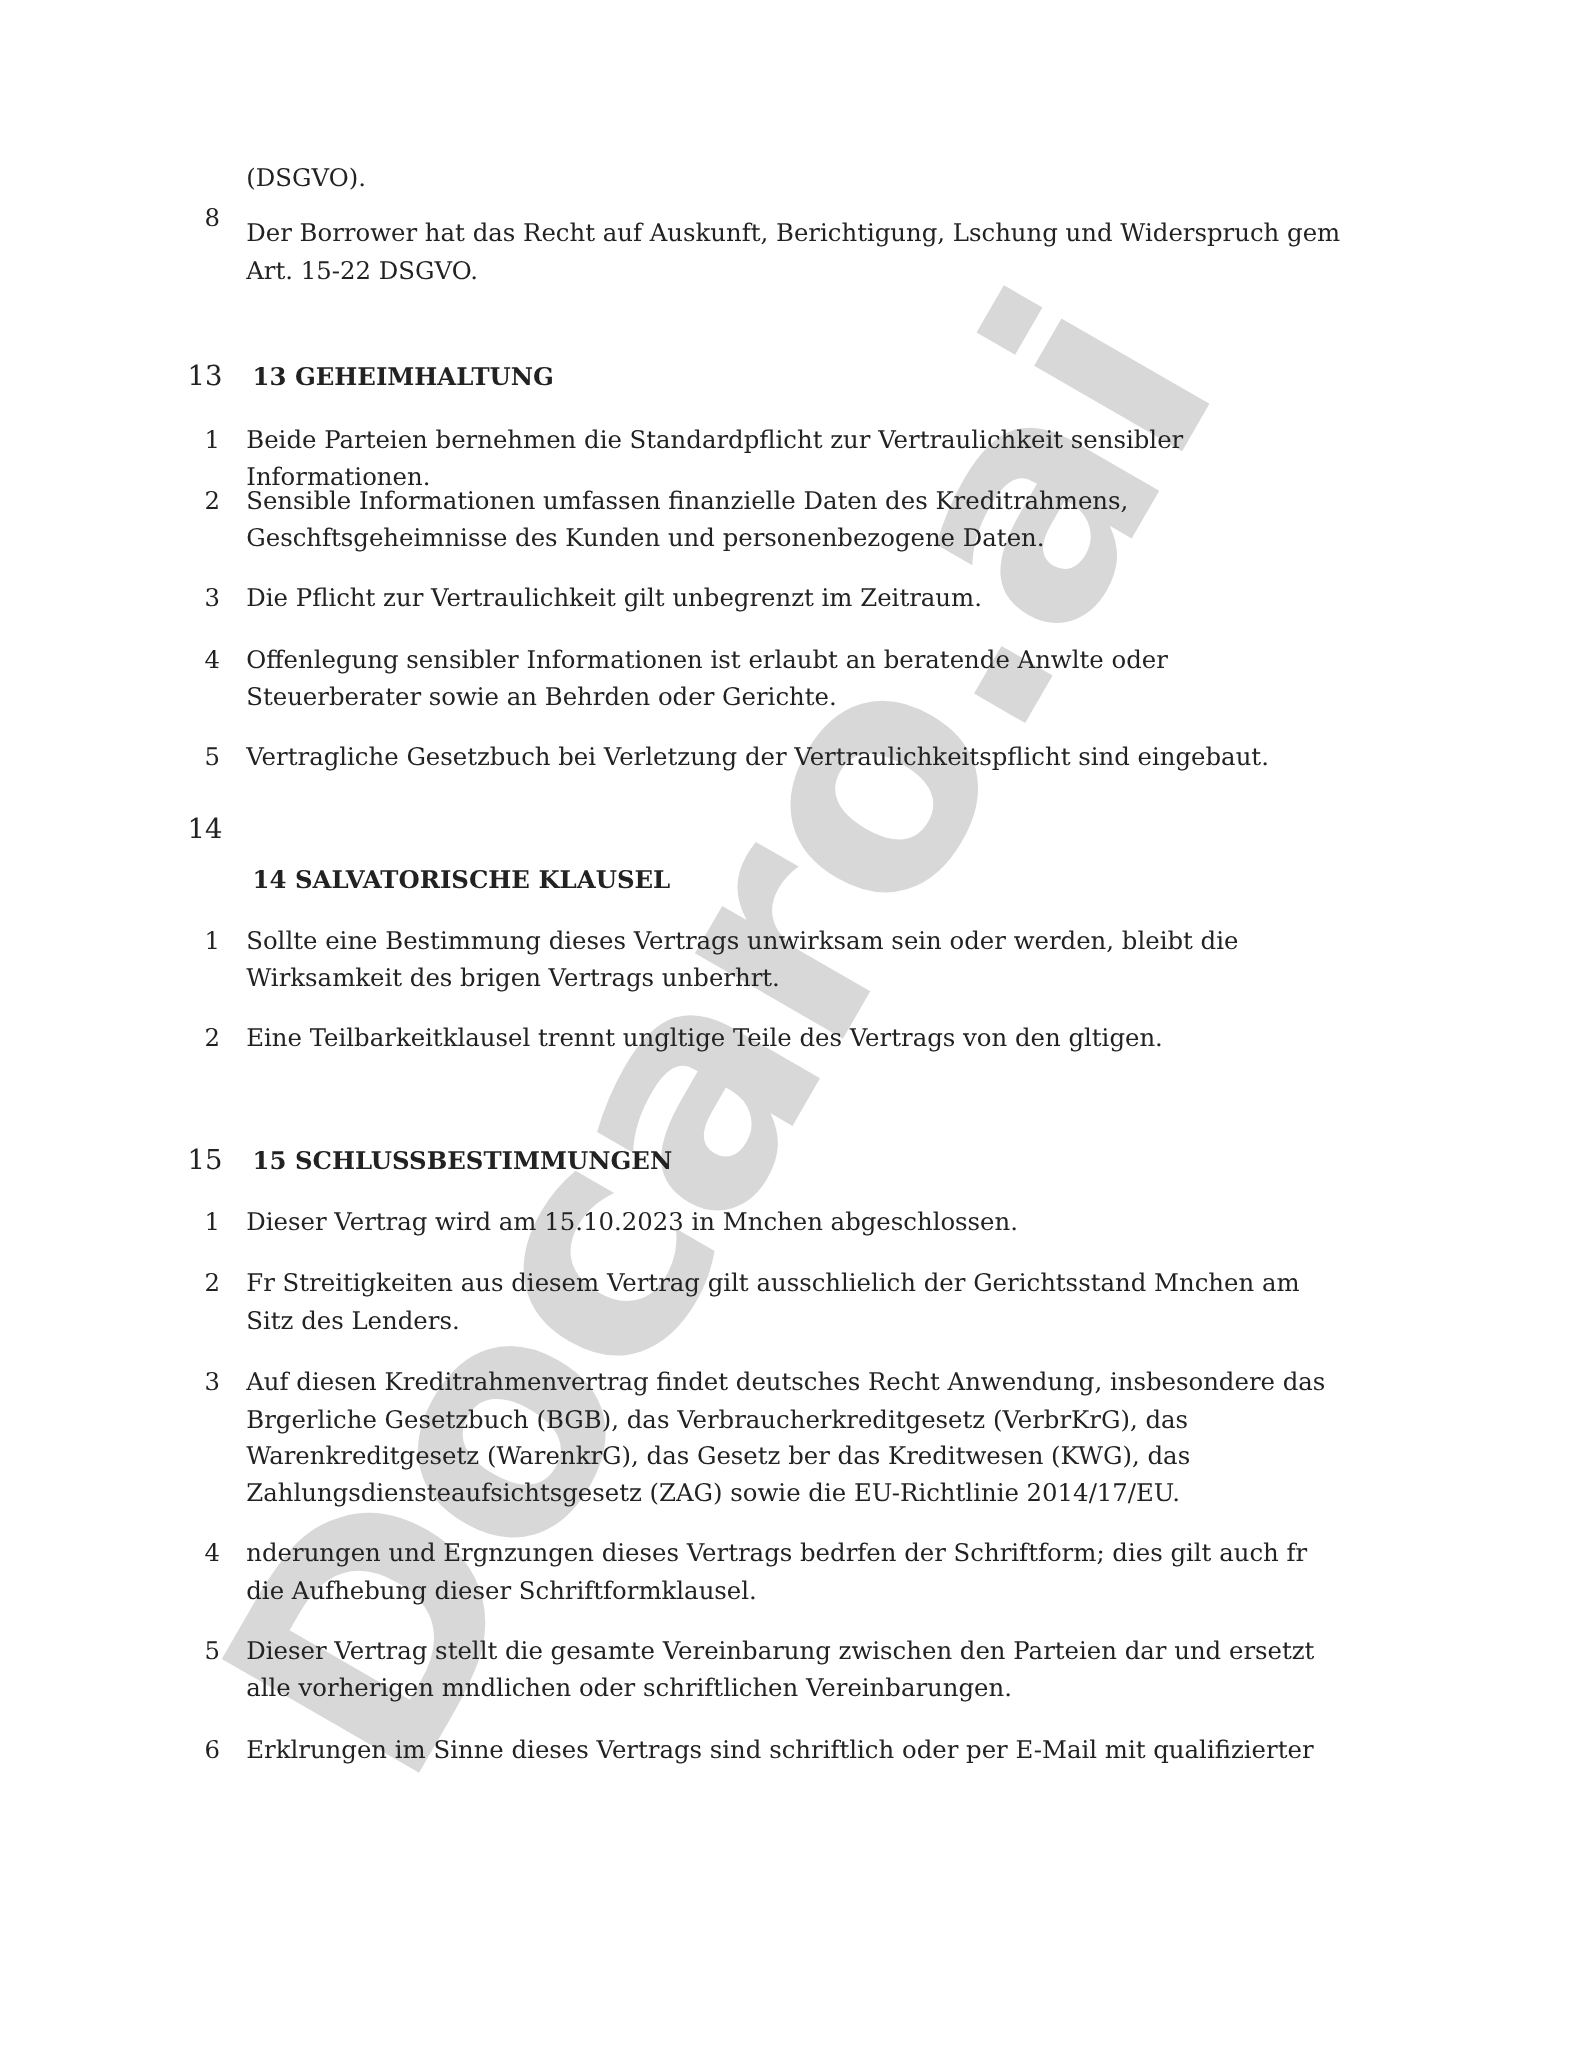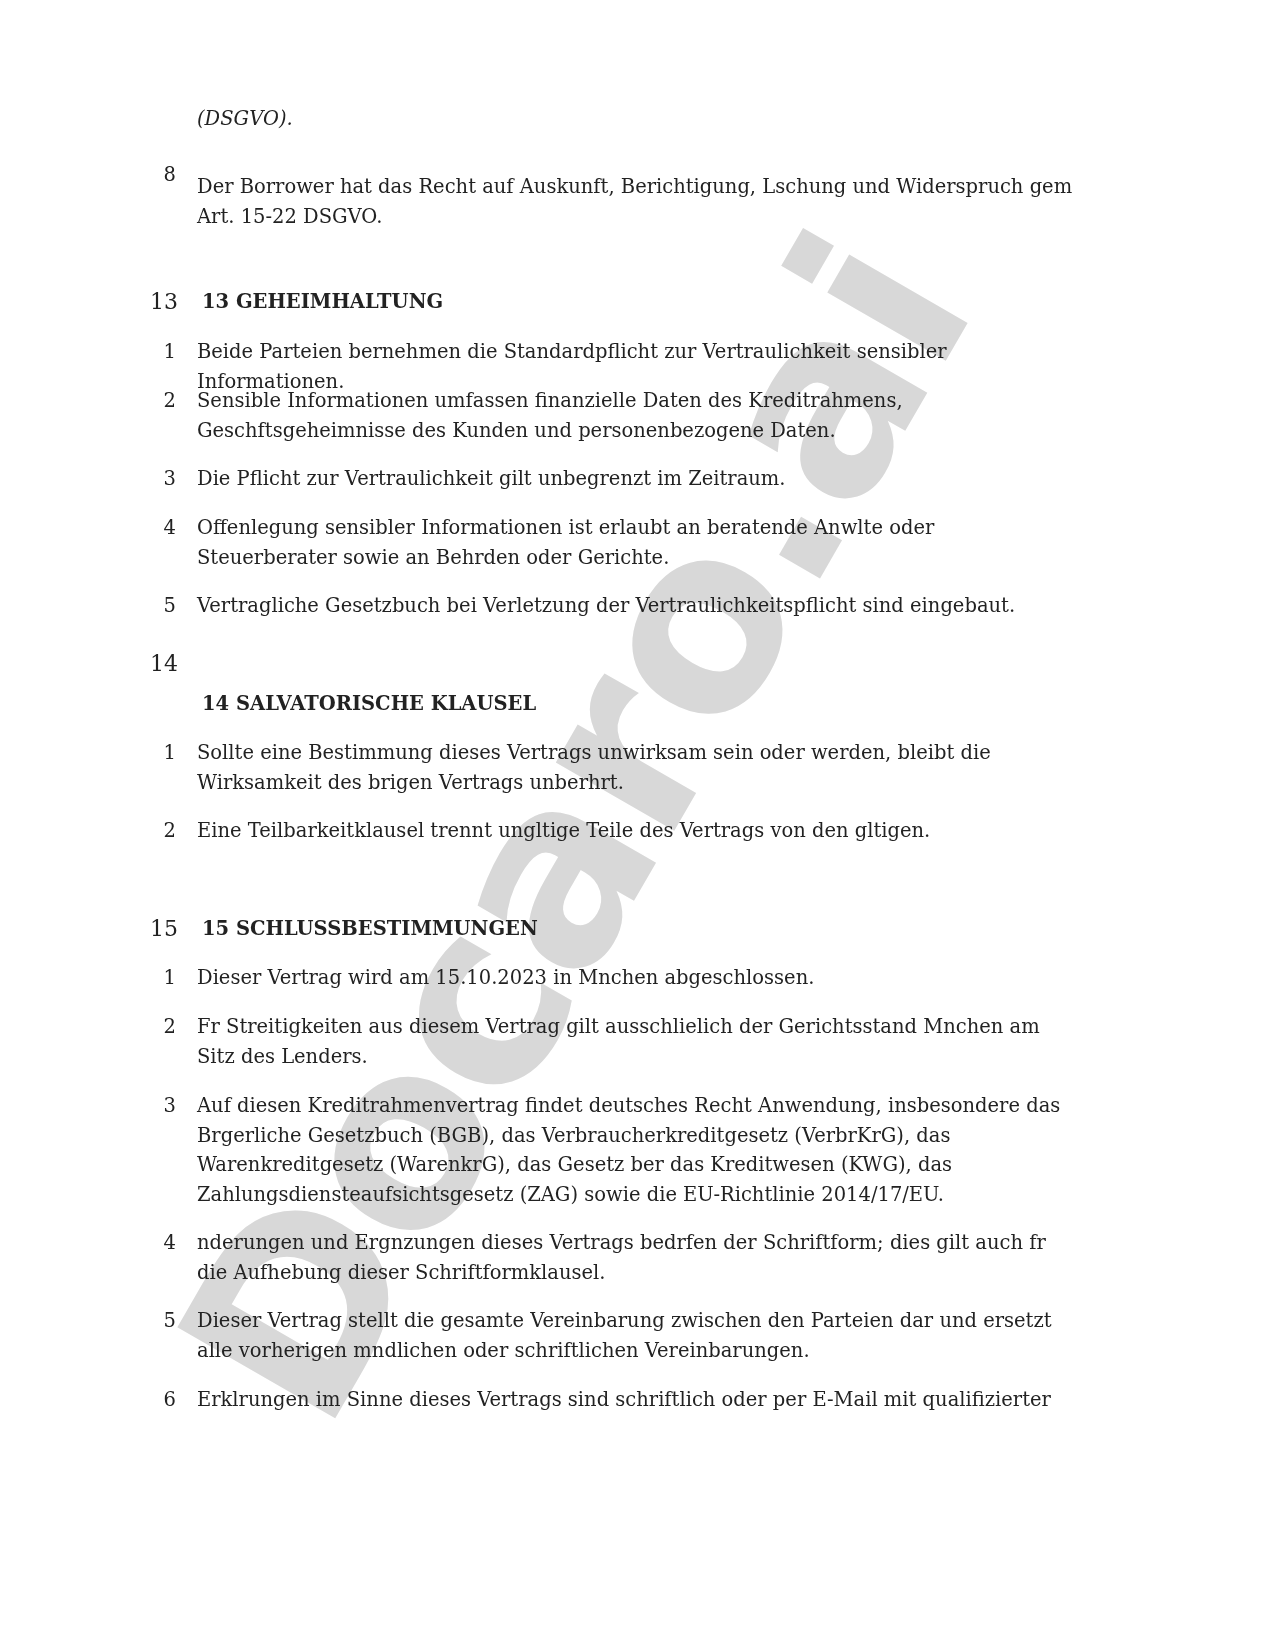--- a/index.html
+++ b/index.html
@@ -16,21 +16,21 @@
     .heading-text { position: absolute; left: 202px; font-weight: bold; font-size: 19.5px; line-height: 29.5px; }
   </style>
 </head>
 <body>
 
 <div class="page">
   <div class="watermark">Docaro.ai</div>
 
   <div class="content">
 
-    <div class="text" style="top:104px;font-style:italic;">(DSGVO).</div>
+    <div class="text" style="top:128px;">(DSGVO).</div>
 
     <div>
       <div class="num" style="left:146px; top:160px;">8</div>
       <div class="text" style="top:172px;">Der Borrower hat das Recht auf Auskunft, Berichtigung, Lschung und Widerspruch gem Art. 15-22 DSGVO.</div>
     </div>
 
     <div>
       <div class="heading-num" style="top:287px;">13</div>
       <div class="heading-text" style="top:287px;text-align:center;">13 GEHEIMHALTUNG</div>
 

